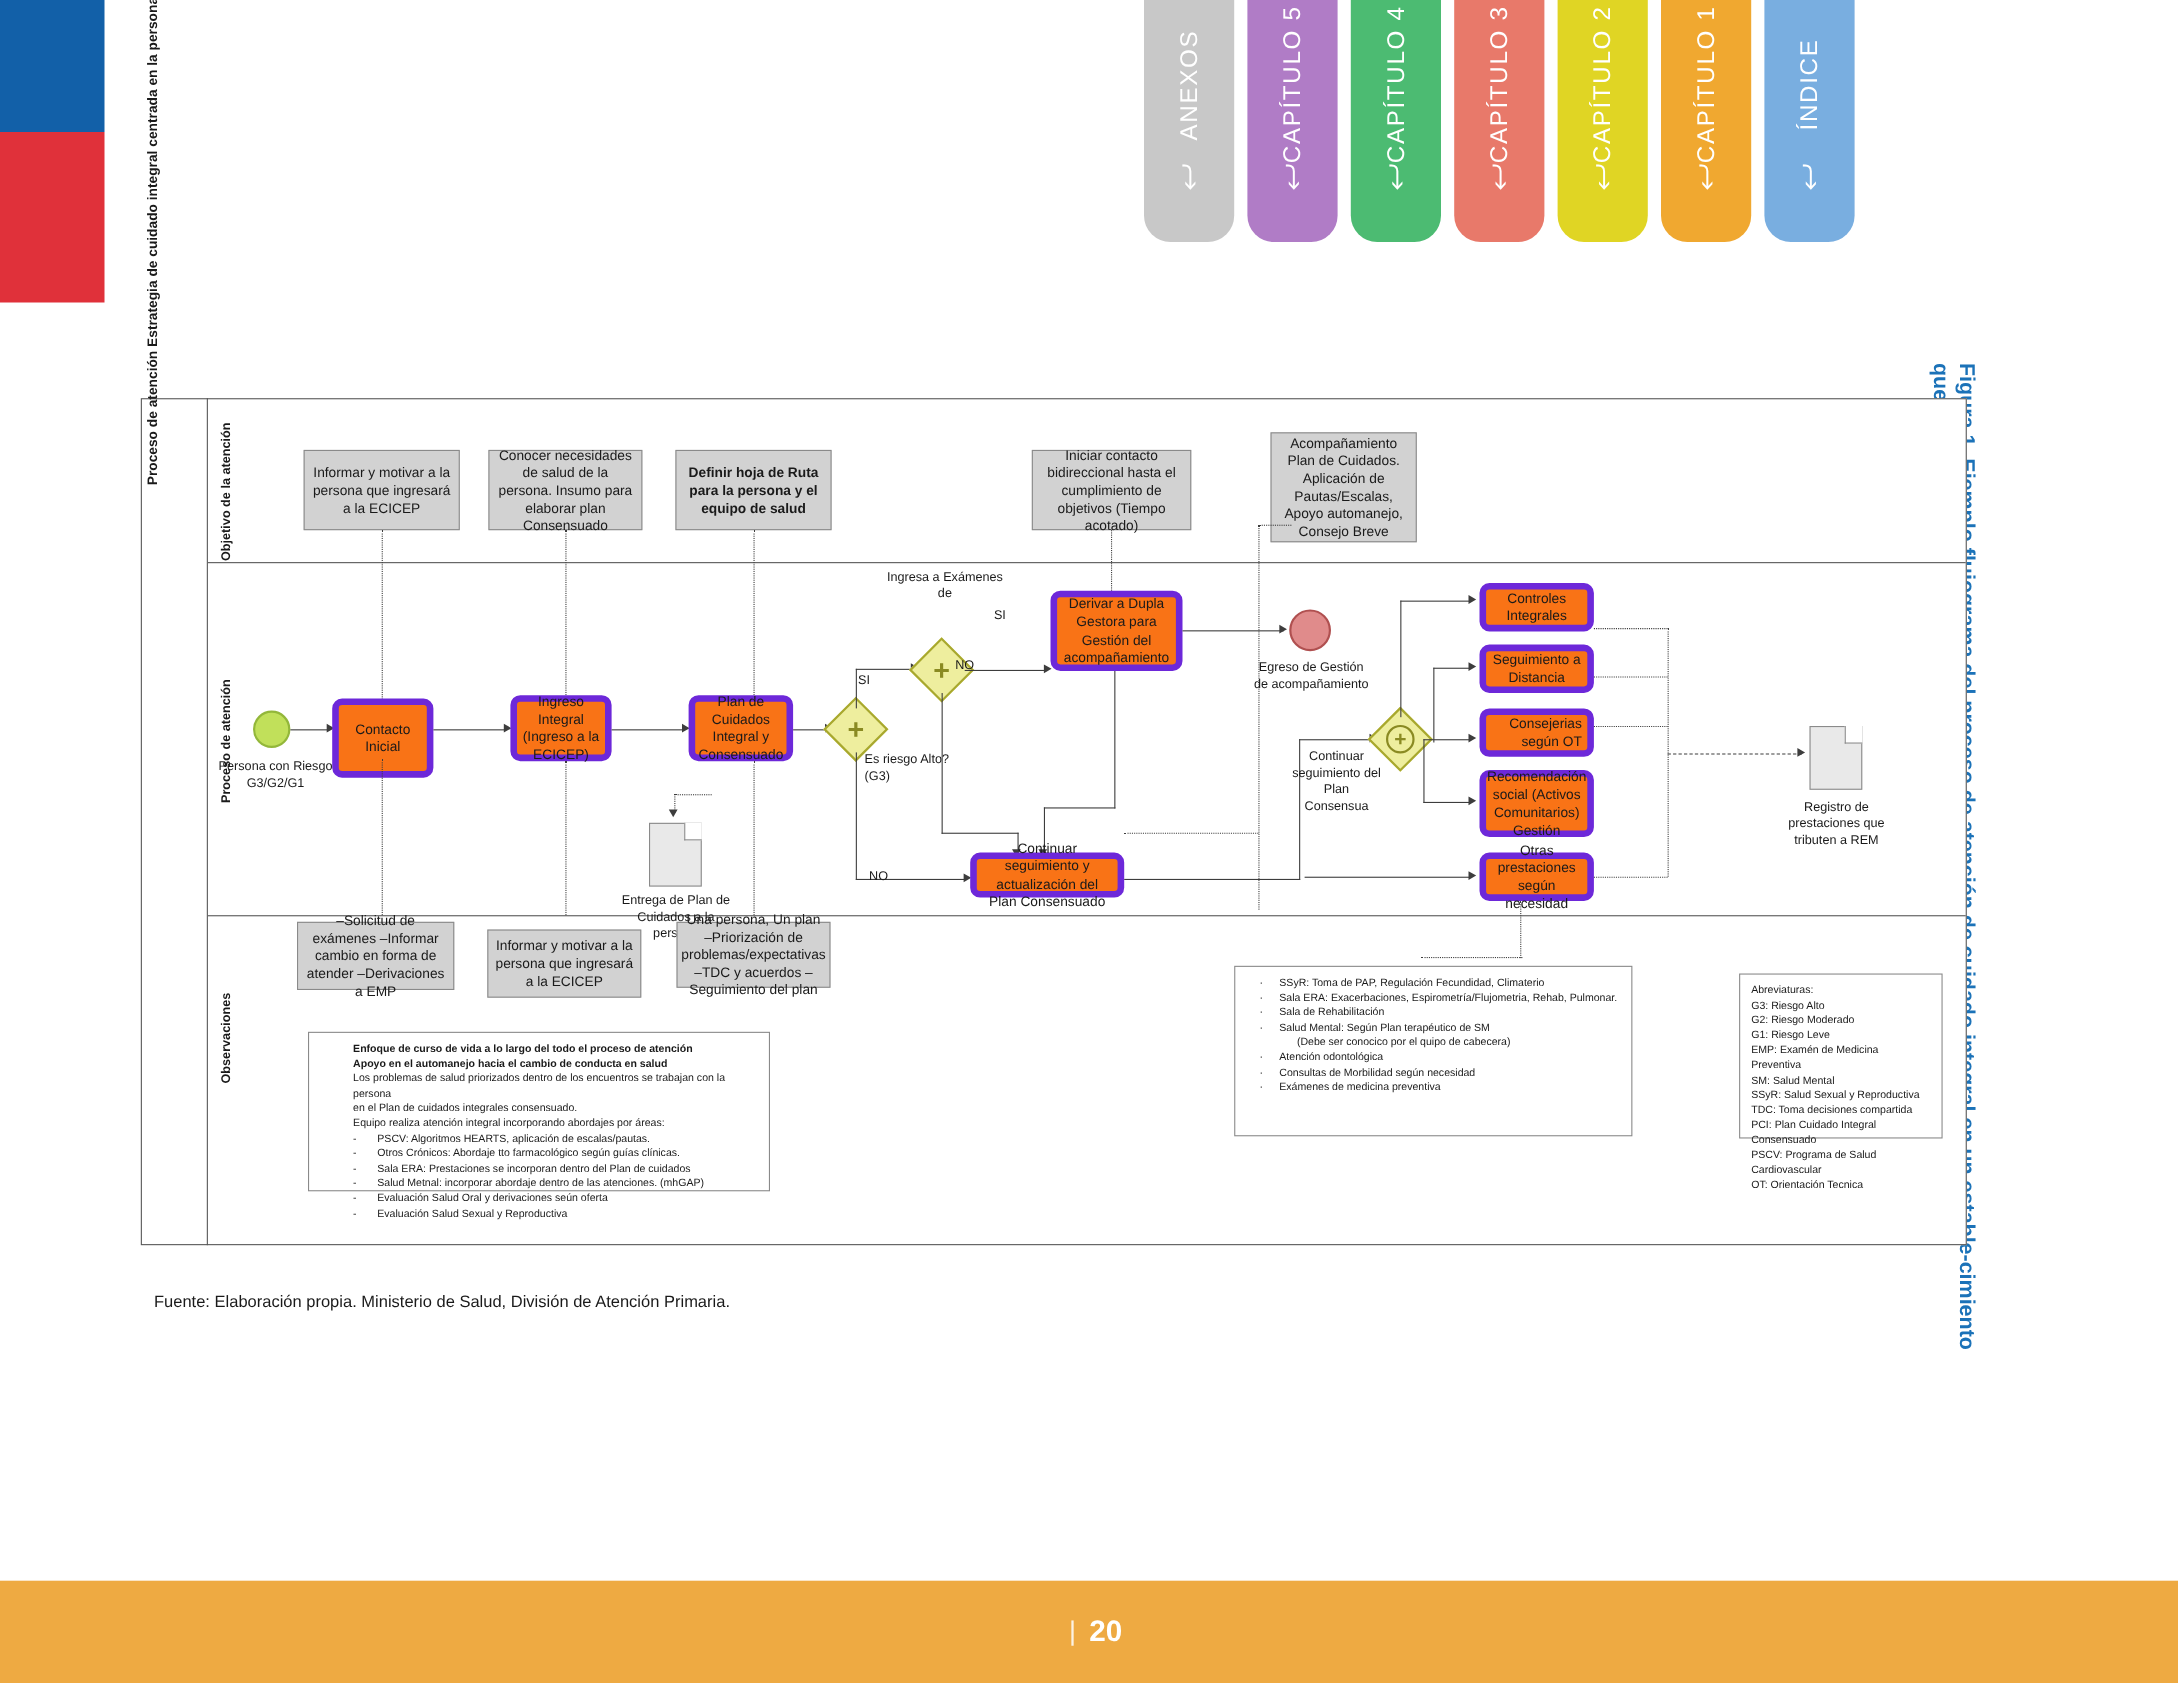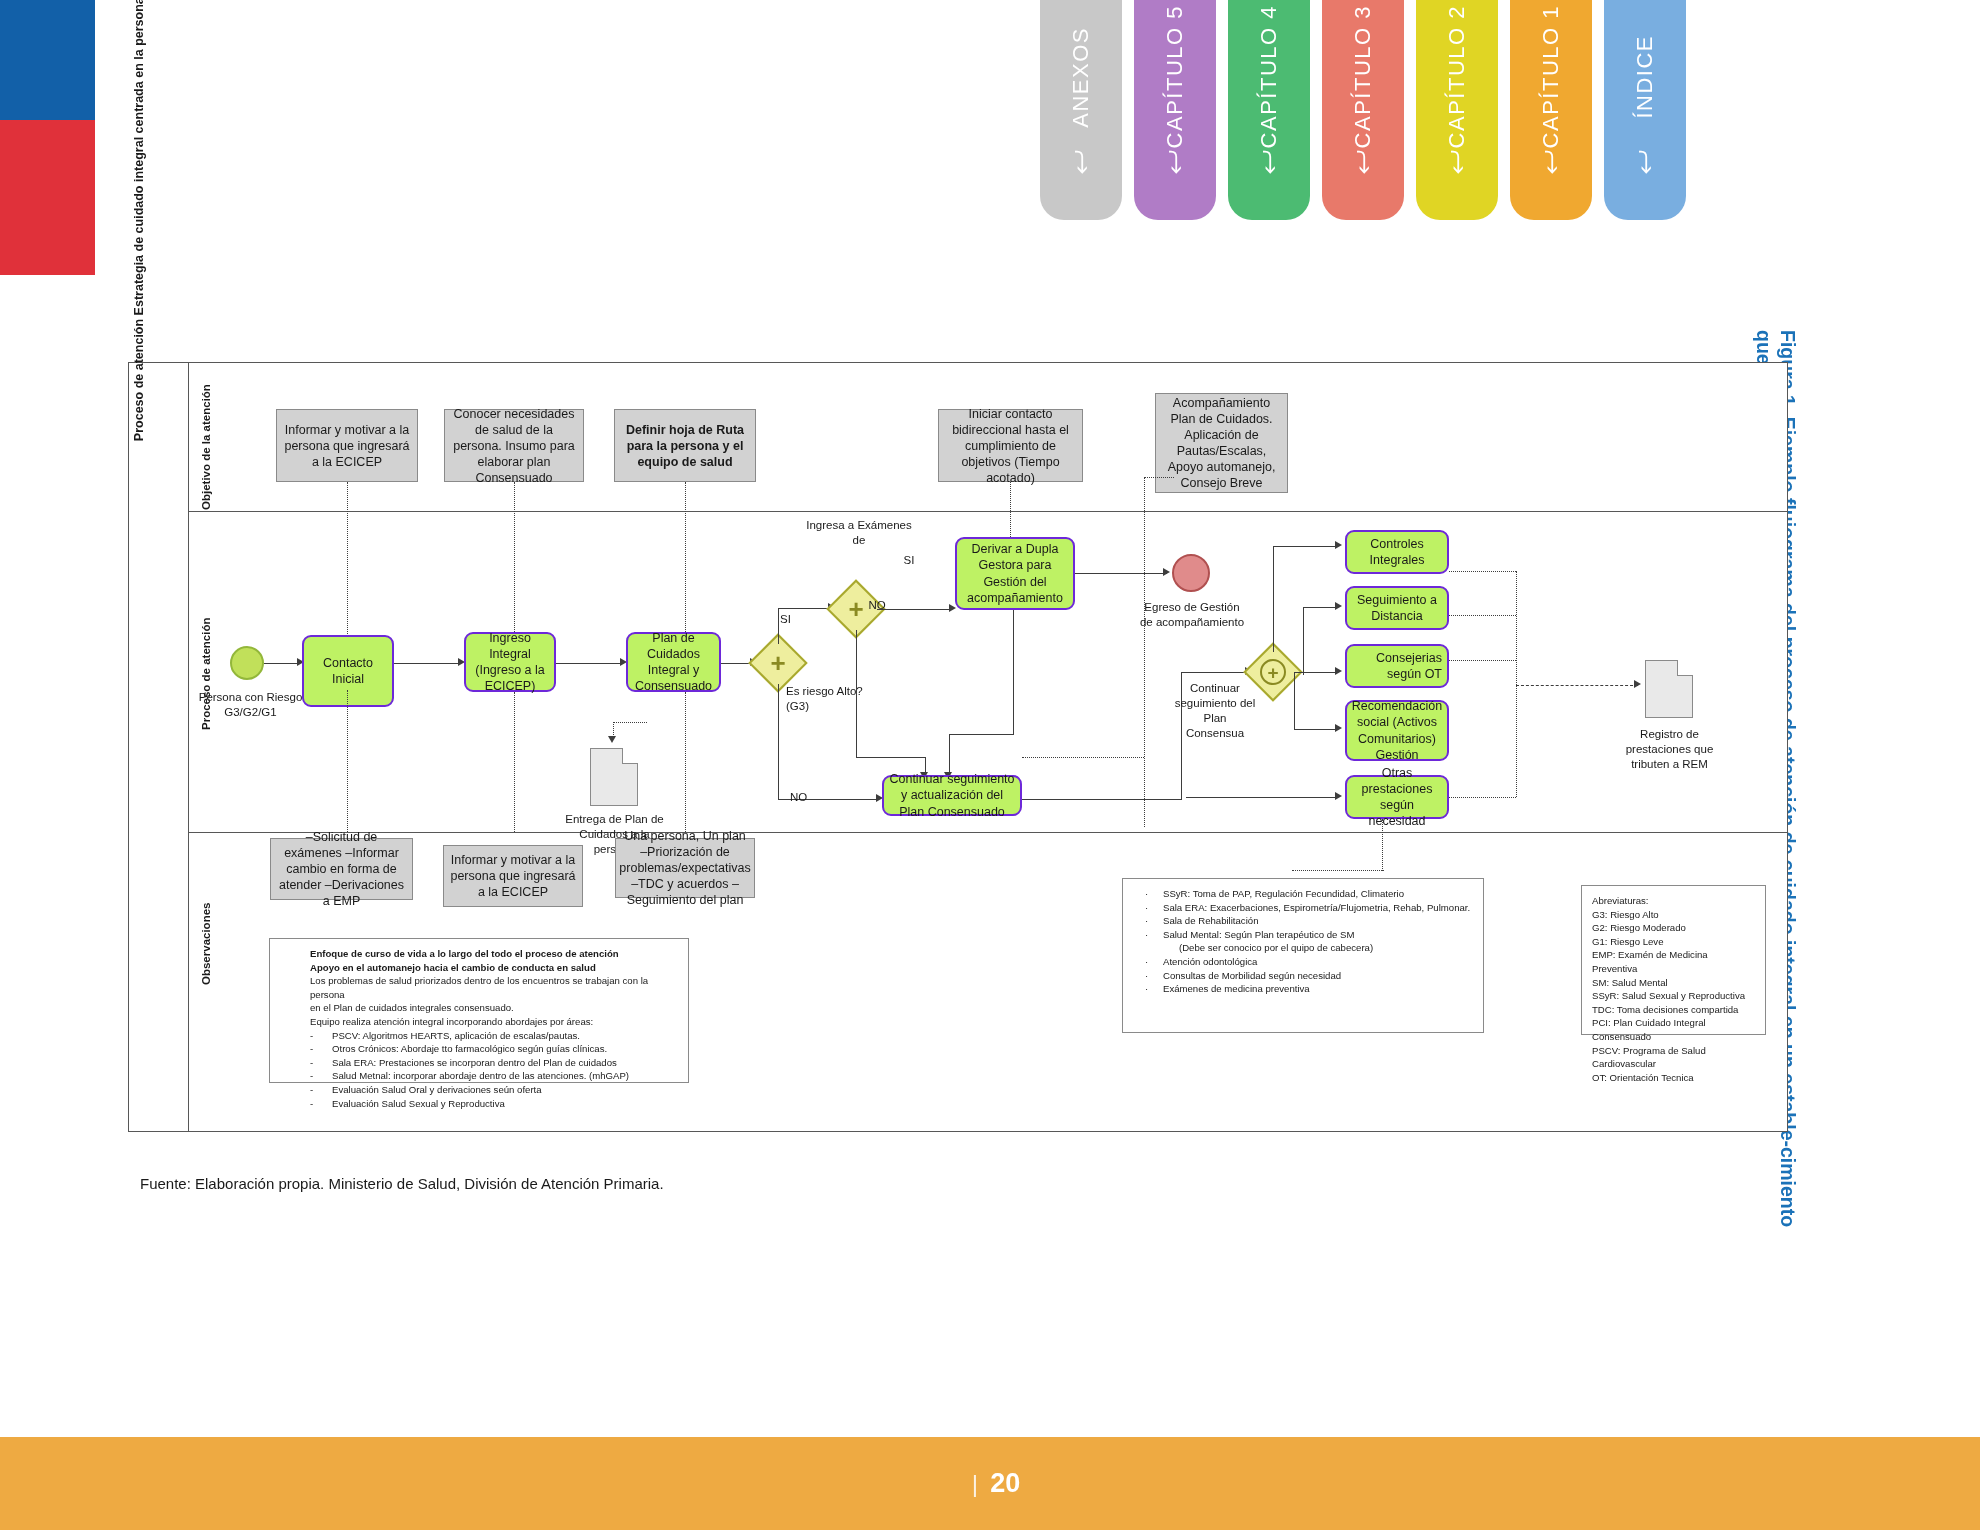--- a/index.html
+++ b/index.html
@@ -73,21 +73,21 @@
     transform-origin:0 0; transform:rotate(-90deg);
   }
 
   
   .obj-box {
     position:absolute; background:#d2d2d2; border:1px solid #8a8a8a;
     display:flex; align-items:center; justify-content:center; text-align:center;
     font-size:12.5px; color:#1a1a1a; line-height:1.28; padding:4px 6px;
   }
   .task {
-    position:absolute; background:#bef264; border:2px solid #6d28d9; border-radius:9px;
+    position:absolute; background:#f97316; border:6px solid #6d28d9; border-radius:9px;
     display:flex; align-items:center; justify-content:center; text-align:center;
     font-size:12.5px; color:#1a1a1a; line-height:1.3; padding:3px 5px;
   }
   .start-ev {
     position:absolute; width:34px; height:34px; border-radius:50%;
     background:#c1e05a; border:2px solid #93b73a;
   }
   .end-ev {
     position:absolute; width:38px; height:38px; border-radius:50%;
     background:#e08b8b; border:2px solid #b05050;
@@ -341,21 +341,21 @@
 <div class="dot v" style="left:347px; top:690px; height:142px;"></div>
 <div class="dot v" style="left:514px; top:692px; height:140px;"></div>
 <div class="dot v" style="left:685px; top:692px; height:140px;"></div>
 <div class="dot v" style="left:1382px; top:819px; height:52px;"></div>
 <div class="dot h" style="left:1292px; top:870px; width:92px;"></div>
 
 <div class="obj-box" style="left:270px; top:838px; width:143px; height:62px;">–Solicitud de exámenes –Informar cambio en forma de atender –Derivaciones a EMP</div>
 <div class="obj-box" style="left:443px; top:845px; width:140px; height:62px;">Informar y motivar a la persona que ingresará a la ECICEP</div>
 <div class="obj-box" style="left:615px; top:838px; width:140px; height:60px;">Una persona, Un plan –Priorización de problemas/expectativas –TDC y acuerdos –Seguimiento del plan</div>
 
-<div class="note-panel" id="notes-left" style="left:269px; top:938px; width:420px; height:145px;padding-left:40px;">
+<div class="note-panel" id="notes-left" style="left:280px; top:938px; width:420px; height:145px;padding-left:40px;">
   <div><b>Enfoque de curso de vida a lo largo del todo el proceso de atención</b></div>
   <div><b>Apoyo en el automanejo hacia el cambio de conducta en salud</b></div>
   <div>Los problemas de salud priorizados dentro de los encuentros se trabajan con la persona</div>
   <div>en el Plan de cuidados integrales consensuado.</div>
   <div>Equipo realiza atención integral incorporando abordajes por áreas:</div>
   <div class="np-row">
       <span class="np-bullet">-</span>
       <span>PSCV: Algoritmos HEARTS, aplicación de escalas/pautas.</span>
     </div>
   <div class="np-row">

